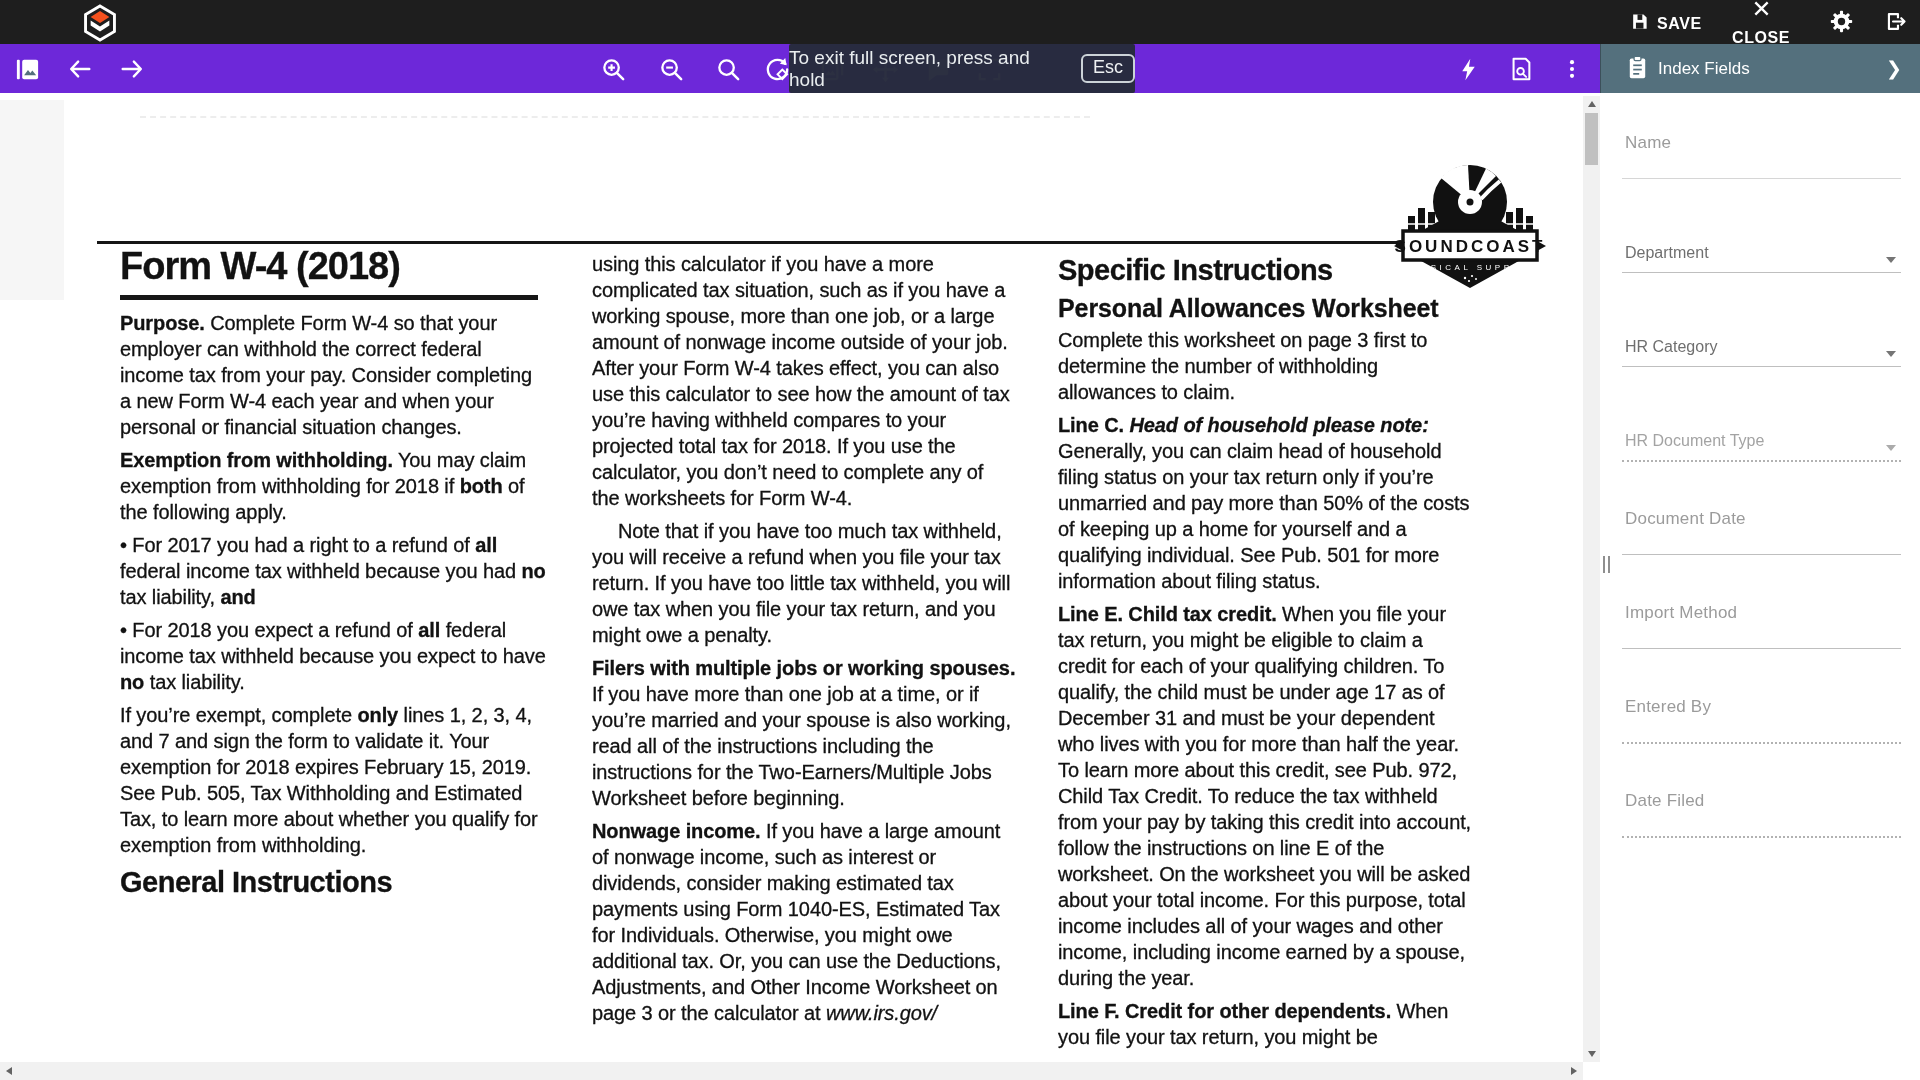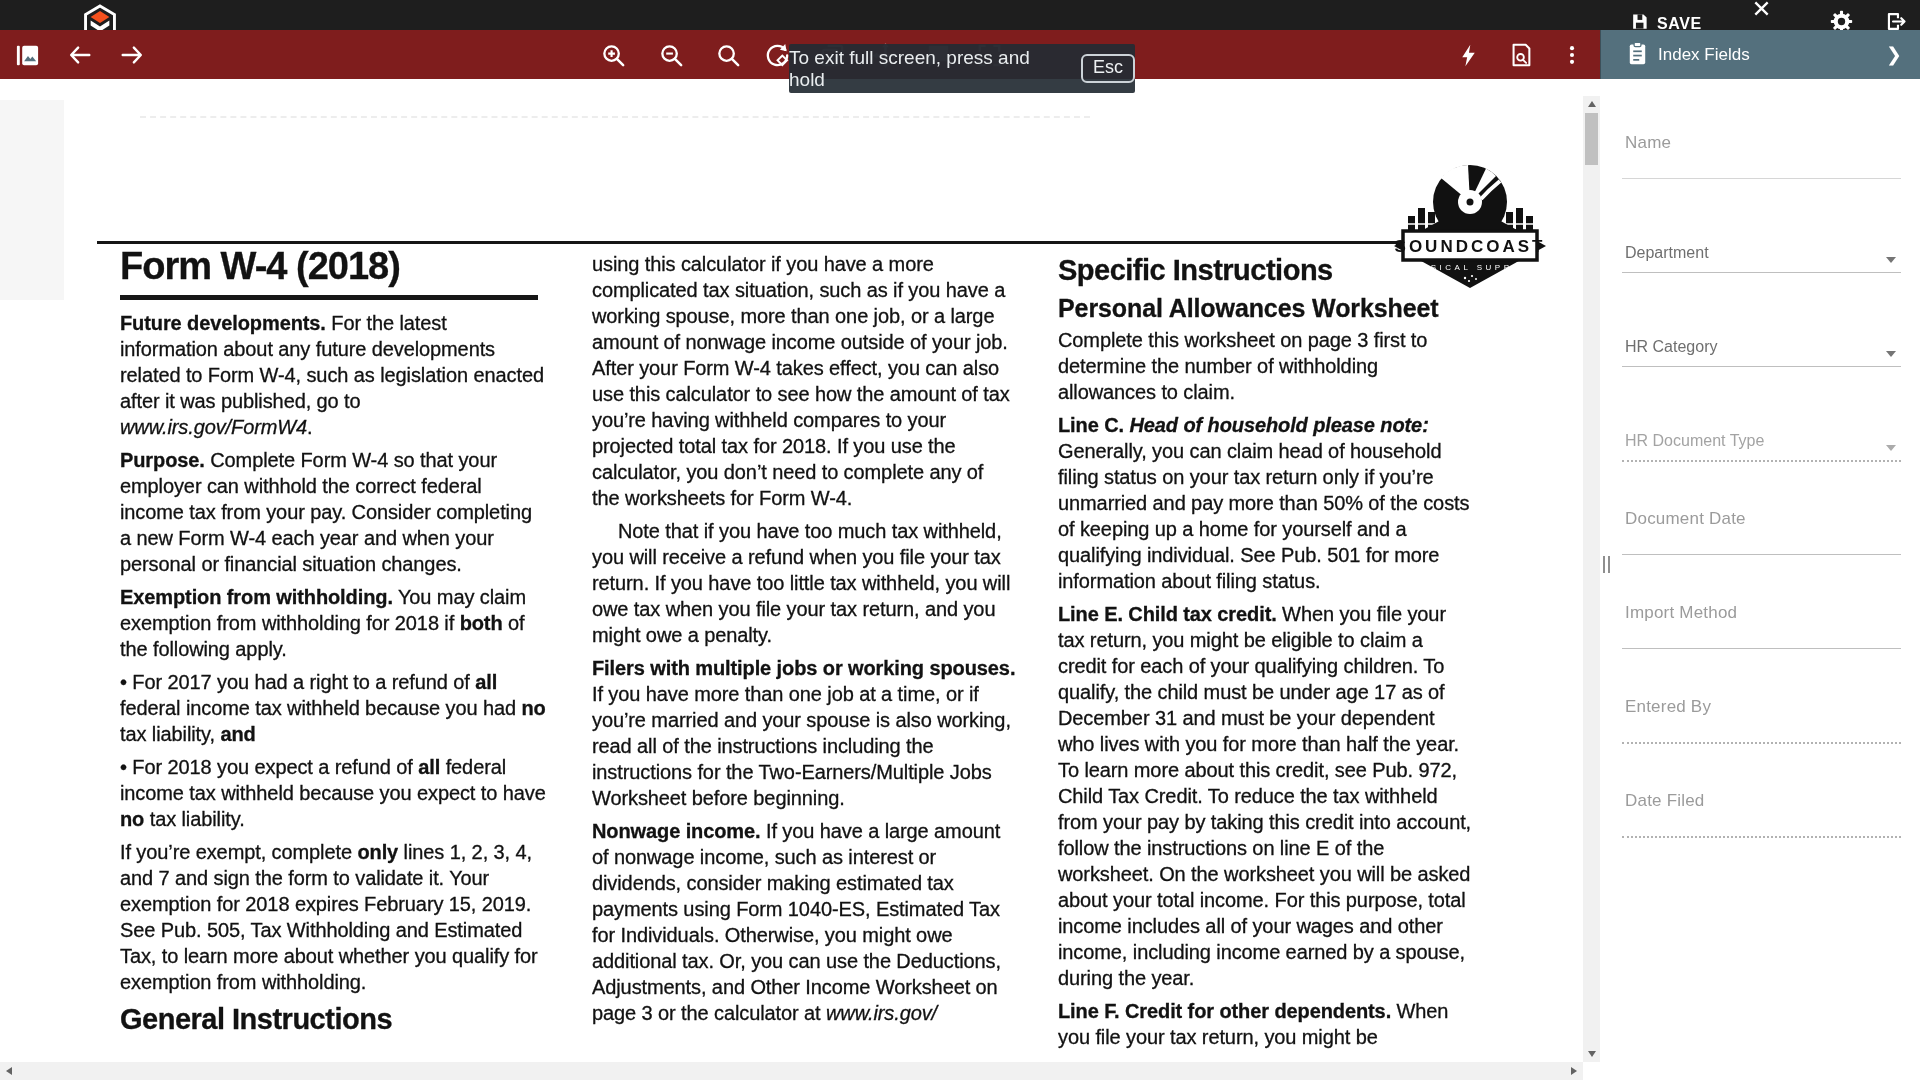--- a/index.html
+++ b/index.html
@@ -12,21 +12,21 @@
   .brand { position:absolute; left:16px; top:4px; display:flex; align-items:center; gap:10px;flex-direction:column; }
   .brand-title { color:#fff; font-size:27px; font-weight:bold; letter-spacing:-0.5px; }
   .tb-btn { position:absolute; top:0; height:47px; display:flex; align-items:center; gap:8px;
             color:#fff; font-size:16px; font-weight:bold; letter-spacing:0.6px; cursor:pointer; }
   .btn-save  { left:1630px; }
   .btn-close { left:1732px;flex-direction:column; }
   .btn-gear  { left:1826px; width:30px; justify-content:center; }
   .btn-exit  { left:1880px; width:30px; justify-content:center; }
 
   
-  .toolbar { position:absolute; left:0; top:30px; width:1920px; height:49px; background:#7f1d1d; }
+  .toolbar { position:absolute; left:0; top:44px; width:1920px; height:49px; background:#6d28d9; }
   .tool { position:absolute; top:9px; width:32px; height:32px; display:flex; align-items:center;
           justify-content:center; cursor:pointer; }
   .tool svg { display:block; }
   .dim { opacity:0.30; }
   .panel-header { position:absolute; left:1600px; top:0; width:320px; height:49px; background:#54707d;
                   border-left:1px solid rgba(0,0,0,0.28); display:flex; align-items:center; }
   .panel-header-title { color:#fff; font-size:17px; margin-left:10px; }
   .panel-chevron { position:absolute; right:18px; color:#fff; font-size:19px; cursor:pointer; }
   .clipboard { margin-left:26px; }
 
@@ -286,21 +286,20 @@
     <span class="esc-key">Esc</span>
   </div>
 
   <div class="viewer doc">
     <div class="page-noise-edge"></div>
     <div class="scan-dashline"></div>
     <div class="doc-toprule"></div>
 
     <div class="doc-col col1">
         <div class="h1"><span>Form W-4 (2018)</span></div>
-        <p class="p"><span class="b">Future developments.</span><span> For the latest information about any future developments related to Form W-4, such as legislation enacted after it was published, go to </span><span class="i">www.irs.gov/FormW4</span><span>.</span></p>
         <p class="p"><span class="b">Purpose.</span><span> Complete Form W-4 so that your employer can withhold the correct federal income tax from your pay. Consider completing a new Form W-4 each year and when your personal or financial situation changes.</span></p>
         <p class="p"><span class="b">Exemption from withholding.</span><span> You may claim exemption from withholding for 2018 if </span><span class="b">both</span><span> of the following apply.</span></p>
         <p class="p"><span>• For 2017 you had a right to a refund of </span><span class="b">all</span><span> federal income tax withheld because you had </span><span class="b">no</span><span> tax liability, </span><span class="b">and</span></p>
         <p class="p"><span>• For 2018 you expect a refund of </span><span class="b">all</span><span> federal income tax withheld because you expect to have </span><span class="b">no</span><span> tax liability.</span></p>
         <p class="p"><span>If you’re exempt, complete </span><span class="b">only</span><span> lines 1, 2, 3, 4, and 7 and sign the form to validate it. Your exemption for 2018 expires February 15, 2019. See Pub. 505, Tax Withholding and Estimated Tax, to learn more about whether you qualify for exemption from withholding.</span></p>
         <div class="h2"><span>General Instructions</span></div>
       </div>
     <div class="doc-col col2">
         <p class="p"><span>using this calculator if you have a more complicated tax situation, such as if you have a working spouse, more than one job, or a large amount of nonwage income outside of your job.  After your Form W-4 takes effect, you can also use this calculator to see how the amount of tax you’re having withheld compares to your projected total tax for 2018. If you use the calculator, you don’t need to complete any of the worksheets for Form W-4.</span></p>
         <p class="p indent"><span>Note that if you have too much tax withheld, you will receive a refund when you file your tax return. If you have too little tax withheld, you will owe tax when you file your tax return, and you might owe a penalty.</span></p>

